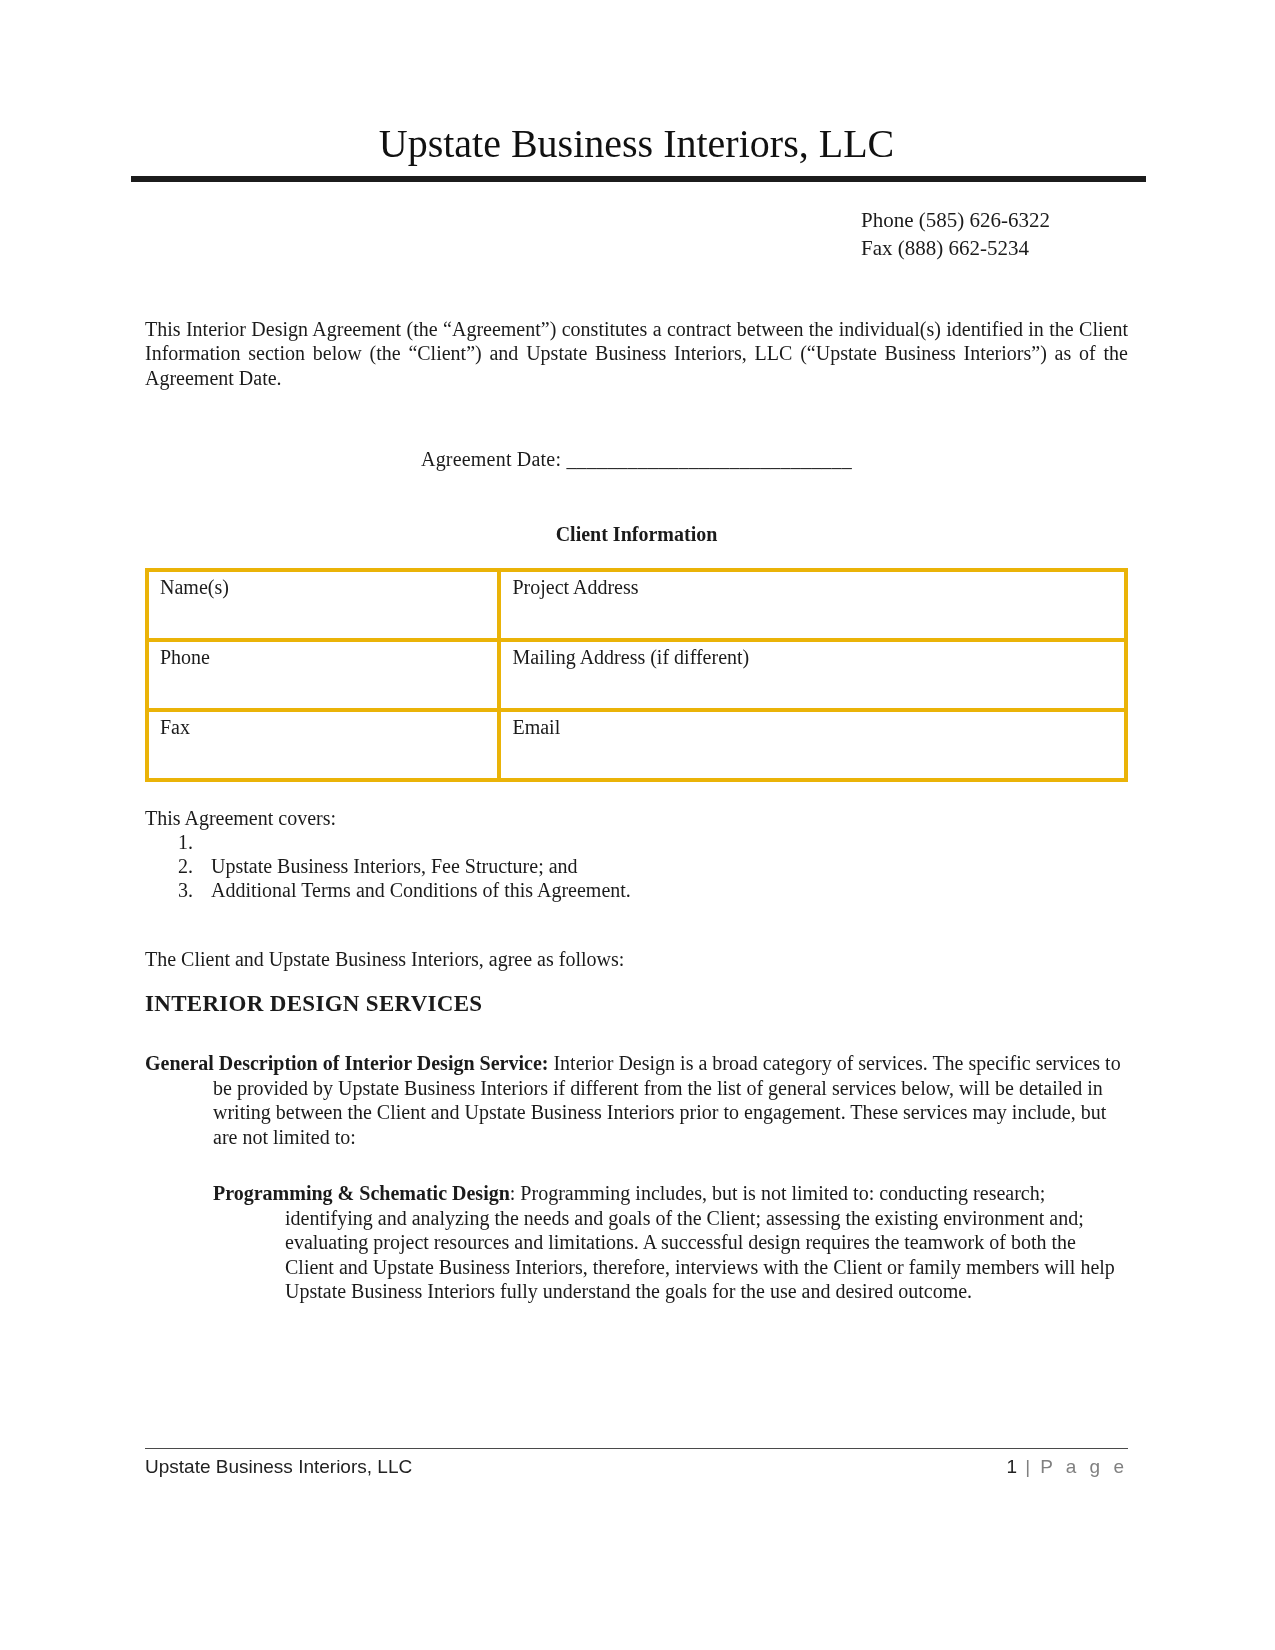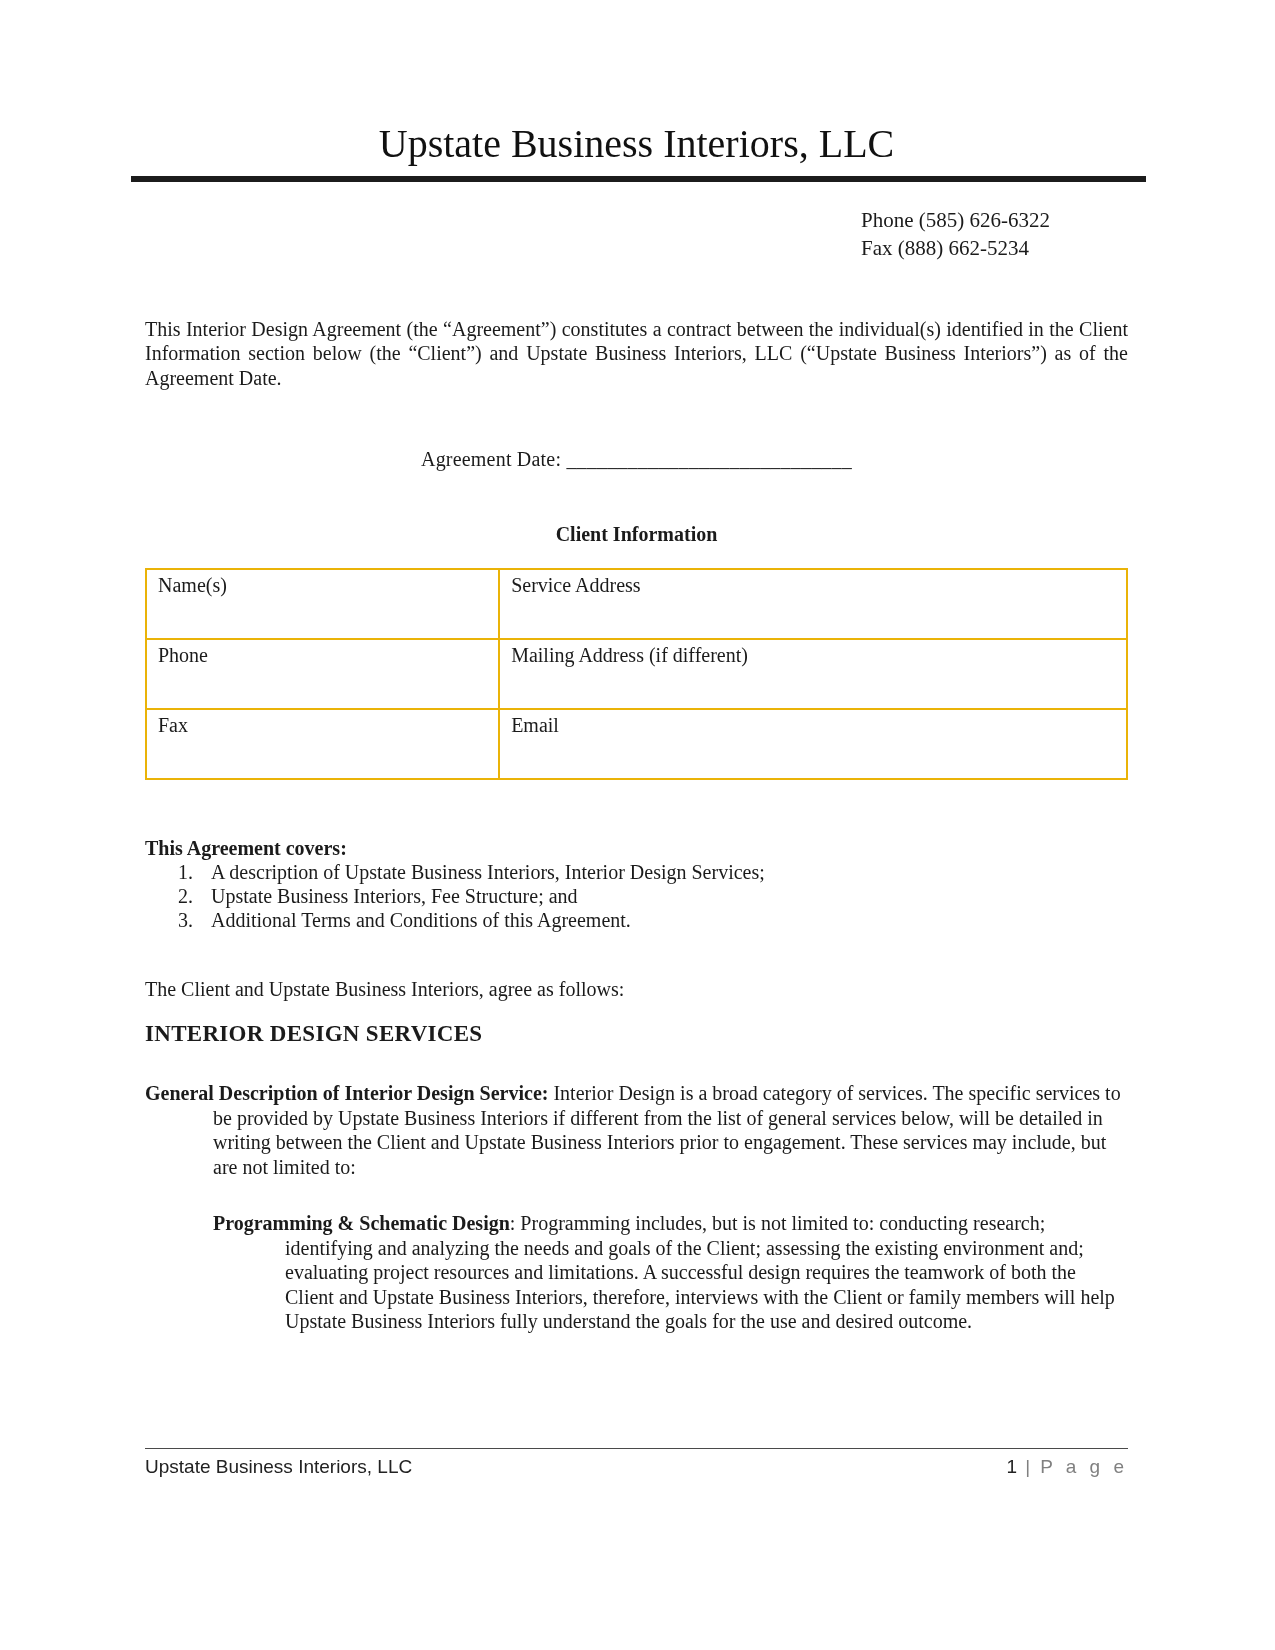--- a/index.html
+++ b/index.html
@@ -59,27 +59,27 @@
     font-weight: bold;
     font-size: 20px;
   }
   .client-table {
     margin-top: 22px;
     width: 100%;
     border-collapse: collapse;
     font-size: 20px;
   }
   .client-table td {
-    border: 2px solid #eab308;
+    border: 4px solid #eab308;
     vertical-align: top;
     padding: 4px 11px;
     height: 70px;
   }
   .client-table td.col-left { width: 36%; }
-  .covers-lead { margin-top: 56px; font-size: 20px; line-height: 24px; font-weight: bold; }
+  .covers-lead { margin-top: 24px; font-size: 20px; line-height: 24px; }
   .covers-list { font-size: 20px; line-height: 24px; }
   .covers-item { display: flex; }
   .covers-num { margin-left: 33px; width: 33px; flex: 0 0 33px; }
   .agree-line { margin-top: 46px; font-size: 20px; }
   .services-heading {
     margin-top: 20px;
     font-size: 23px;
     font-weight: bold;
     letter-spacing: 0.3px;
   }
@@ -137,38 +137,37 @@
     <span>Agreement Date:</span>
     <span>____________________________</span>
   </div>
 
   <div class="client-heading">Client Information</div>
 
   <table class="client-table">
     <tbody>
       <tr>
         <td class="col-left">Name(s)</td>
-        <td>Service Address</td>
+        <td>Project Address</td>
       </tr>
       <tr>
         <td class="col-left">Phone</td>
         <td>Mailing Address (if different)</td>
       </tr>
       <tr>
         <td class="col-left">Fax</td>
         <td>Email</td>
       </tr>
     </tbody>
   </table>
 
   <div class="covers-lead">This Agreement covers:</div>
   <div class="covers-list">
     <div class="covers-item">
       <span class="covers-num">1.</span>
-      <span>A description of Upstate Business Interiors, Interior Design Services;</span>
     </div>
     <div class="covers-item">
       <span class="covers-num">2.</span>
       <span>Upstate Business Interiors, Fee Structure; and</span>
     </div>
     <div class="covers-item">
       <span class="covers-num">3.</span>
       <span>Additional Terms and Conditions of this Agreement.</span>
     </div>
   </div>

